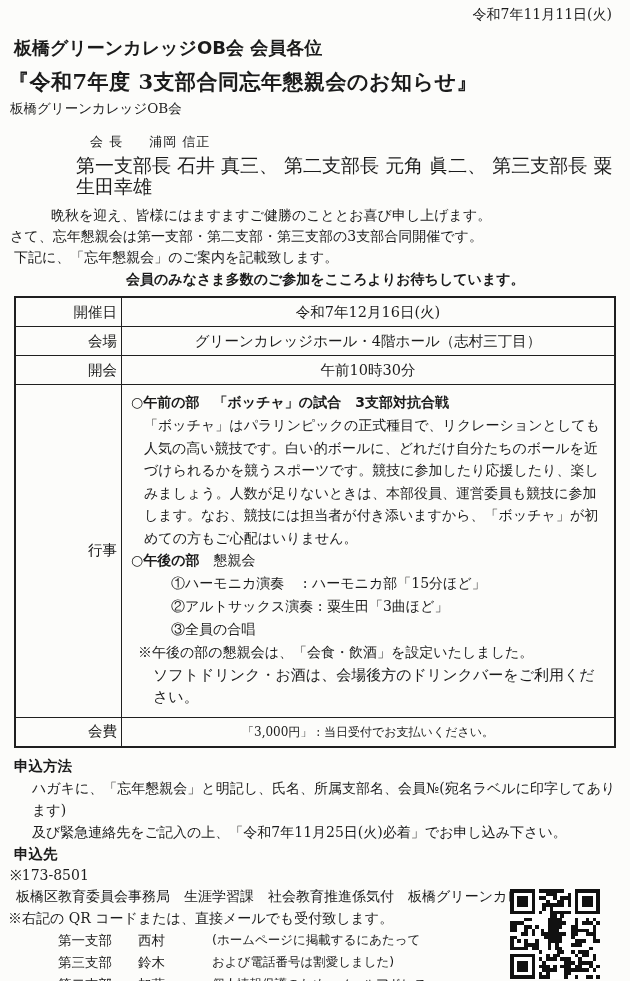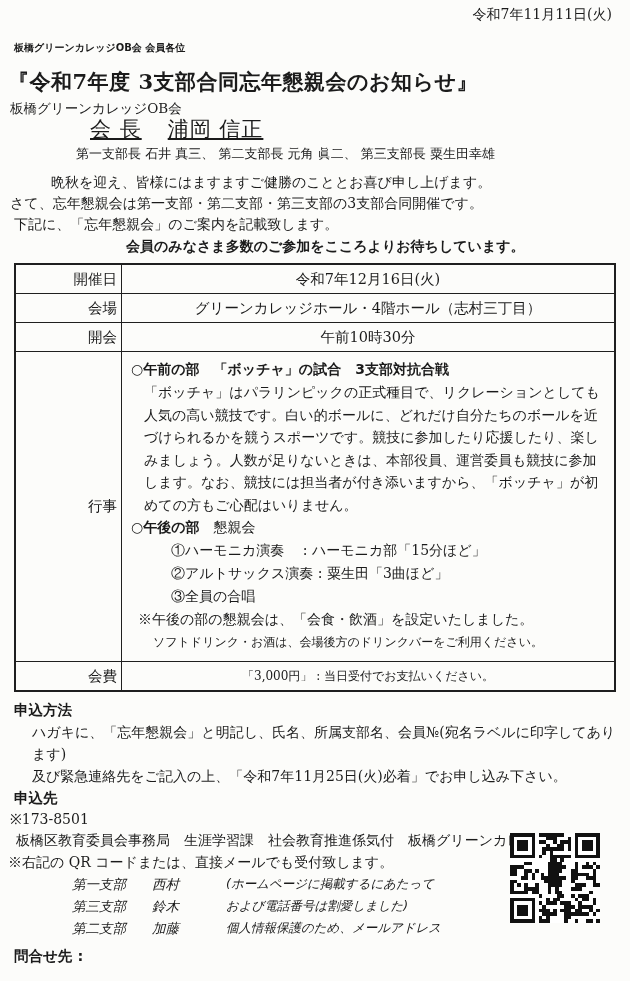--- a/index.html
+++ b/index.html
@@ -11,26 +11,26 @@
     color:#1b1b1b;
     font-family:"DejaVu Serif","Liberation Serif",serif;
     font-size:14px;
     line-height:21px;
     overflow:hidden;
     box-sizing:border-box;
     padding:4px 14px 0 14px;
   }
   .b{font-weight:normal;}
   .date-line{text-align:right;font-size:14px;padding-right:4px;}
-  .to-line{font-weight:bold;font-size:10px;margin-top:12px;font-family:"DejaVu Sans","Liberation Sans",sans-serif;}
+  .to-line{font-weight:bold;font-size:18px;margin-top:12px;font-family:"DejaVu Sans","Liberation Sans",sans-serif;}
   .doc-title{font-size:21px;font-weight:bold;margin:10px 0 2px -6px;letter-spacing:0.5px;line-height:28px;}
   .org-line{font-size:13.5px;margin-left:-4px;}
-  .president-line{font-size:21px;margin:0 0 0 76px;letter-spacing:1px;text-decoration:underline;}
+  .president-line{font-size:13px;margin:12px 0 0 76px;letter-spacing:1px;}
   .president-line .nm{margin-left:26px;}
-  .branch-line{font-size:13px;margin:3px 0 0 62px;}
+  .branch-line{font-size:19px;margin:3px 0 0 62px;}
   .para{margin:0;}
   .para1{margin-top:8px;margin-left:16px;padding-left:21px;}
   .para2{margin-left:-4px;}
   .para3{margin-left:0;}
   .invite-line{font-weight:bold;margin:1px 0 6px 112px;font-family:"DejaVu Sans","Liberation Sans",sans-serif;font-size:14px;}
 
   table.info{
     border-collapse:collapse;
     width:602px;
     margin-top:2px;
@@ -44,32 +44,32 @@
   table.info{border:2px solid #1f1f1f;}
   table.info th{width:97px;text-align:right;}
   td.cent{text-align:center;}
   tr.r-small th,tr.r-small td{height:24px;}
   .events-cell{padding:6px 6px 8px 9px !important;}
   .ev-h{font-weight:bold;font-family:"DejaVu Sans","Liberation Sans",sans-serif;font-size:14px;line-height:23px;}
   .ev-h .nrm{font-weight:normal;font-family:"DejaVu Serif","Liberation Serif",serif;}
   .ev-p{margin-left:13px;line-height:22.5px;font-size:14px;}
   .ev-i{margin-left:40px;line-height:23px;font-size:14px;}
   .ev-n1{margin-left:7px;line-height:22.5px;font-size:14px;}
-  .ev-n2{margin-left:22px;line-height:22.5px;font-size:12px;}
+  .ev-n2{margin-left:22px;line-height:22.5px;font-size:15px;}
   .fee-cell span{font-size:12px;}
 
   .sec-h{font-weight:bold;font-size:14.5px;font-family:"DejaVu Sans","Liberation Sans",sans-serif;line-height:22px;}
   .apply-wrap{margin-top:7px;}
   .ind1{margin-left:18px;line-height:22px;}
   .postal{margin-left:-4px;line-height:20px;}
   .addr{margin-left:2px;line-height:22px;}
   .qr-note{margin-left:-6px;line-height:22px;}
 
   .mail-block{position:relative;min-height:92px;}
-  .mail-row{display:flex;margin-left:58px;line-height:22px;font-size:13.5px;font-style:italic;}
+  .mail-row{display:flex;margin-left:44px;line-height:22px;font-size:13.5px;}
   .mail-row .br{width:66px;font-weight:bold;font-weight:normal;}
   .mail-row .nm{width:52px;margin-left:14px;}
   .mail-row .nt{margin-left:22px;font-size:12.5px;font-family:"DejaVu Sans","Liberation Sans",sans-serif;}
   .qr-box{position:absolute;right:14px;top:-18px;width:92px;height:92px;}
   .qr-box svg{display:block;}
 
   .contact-wrap{margin-top:2px;}
 </style>
 </head>
 <body>

